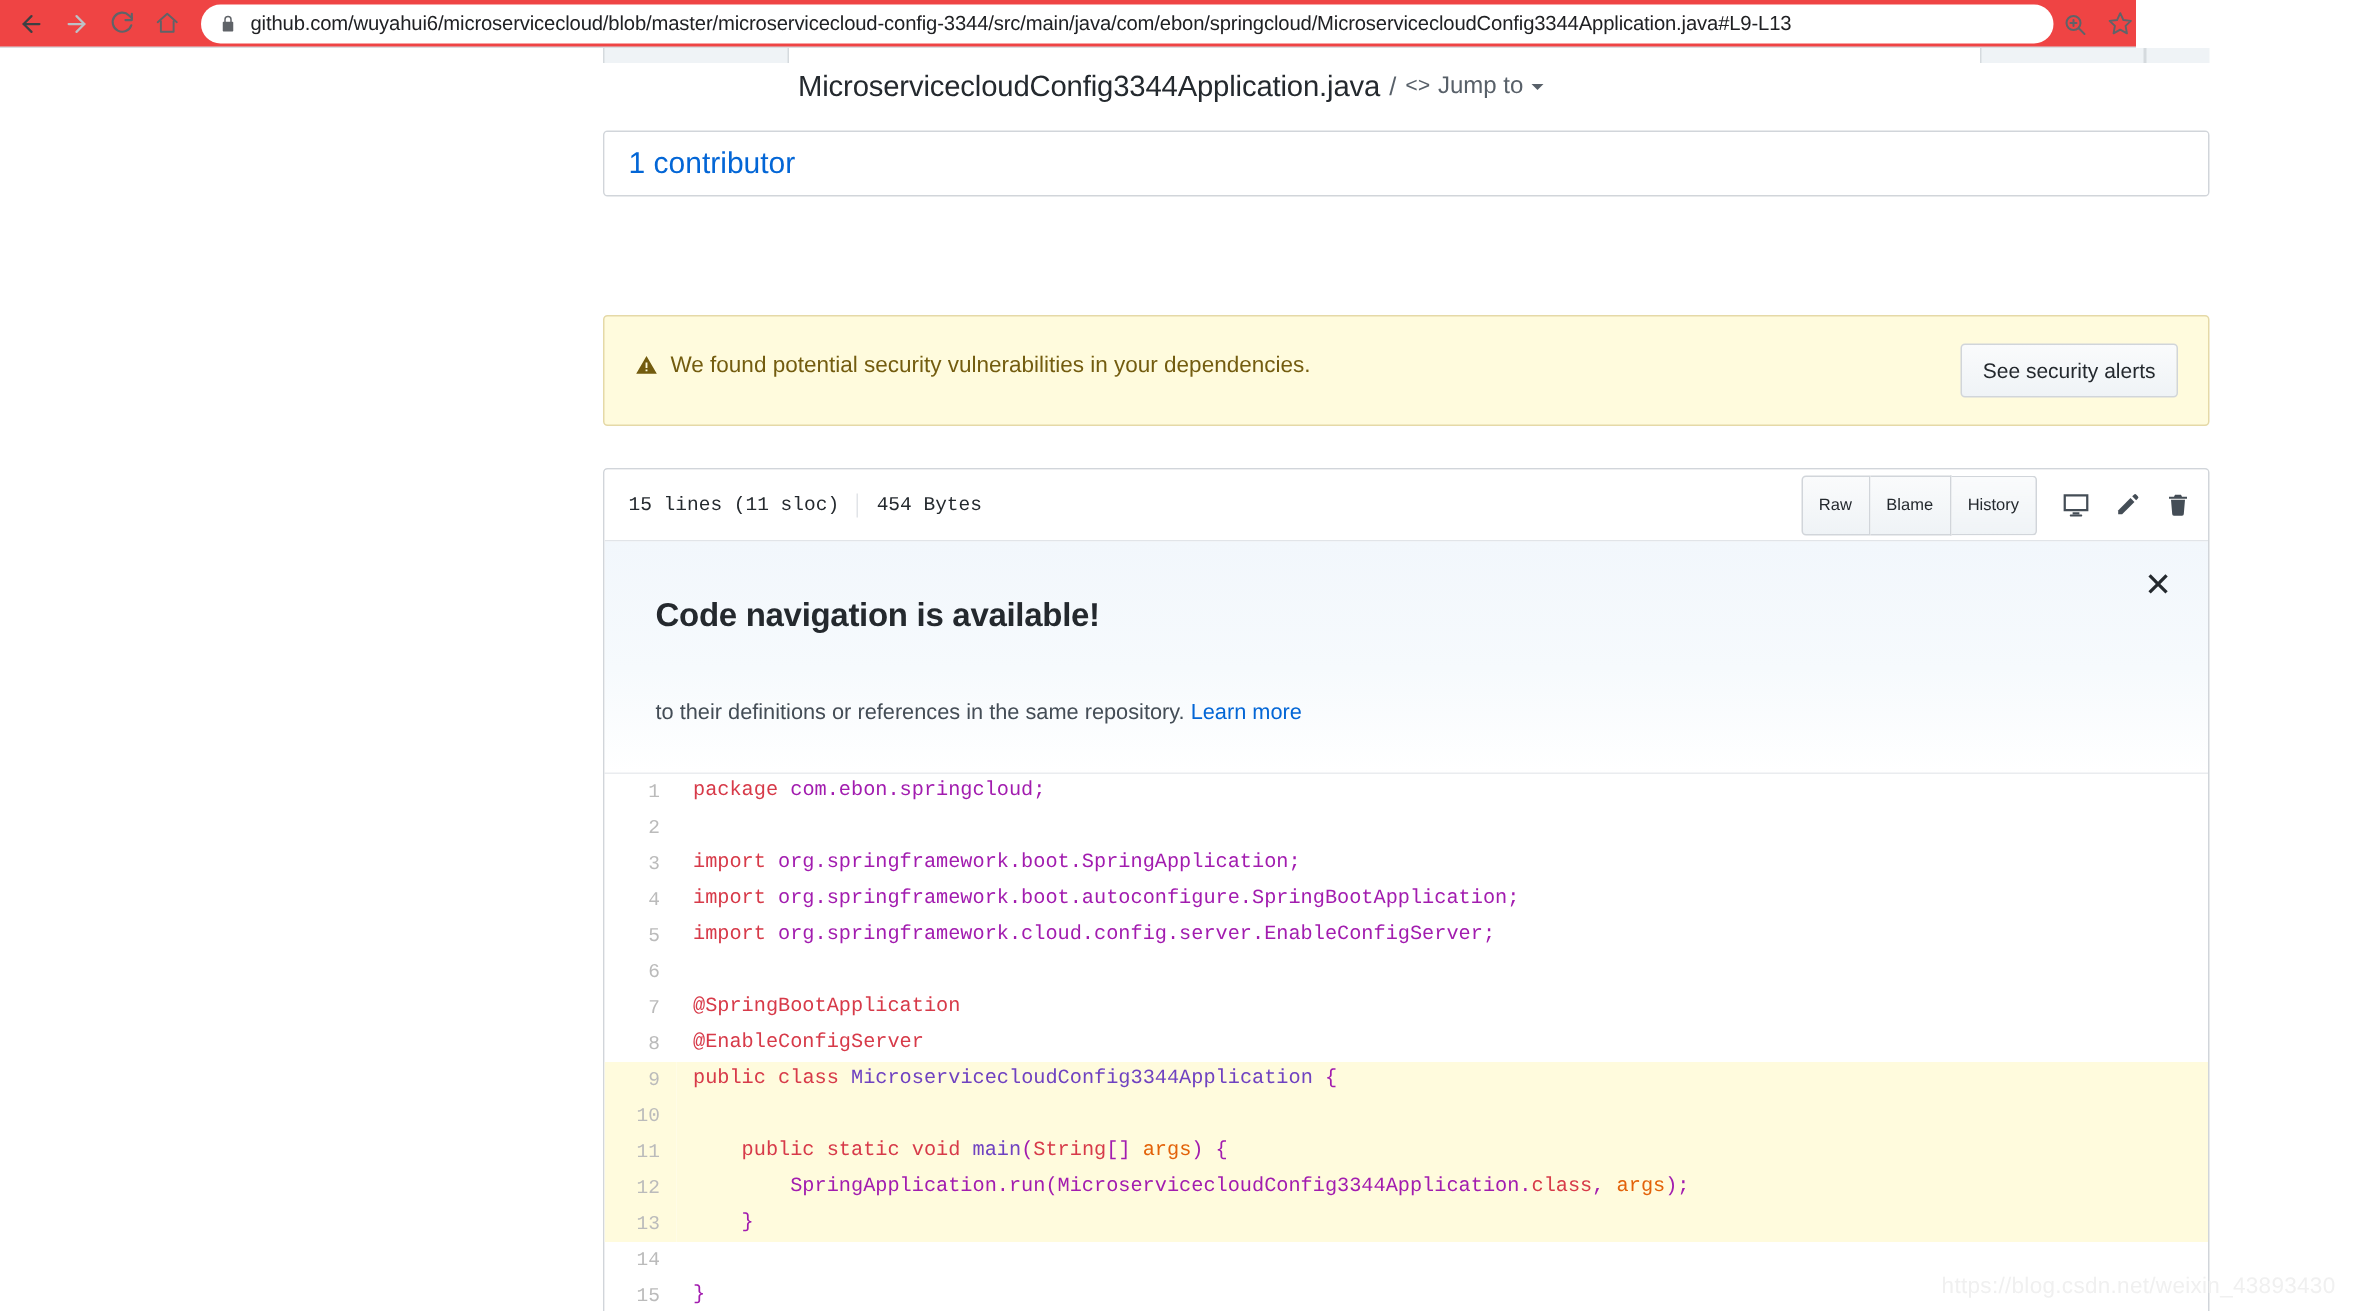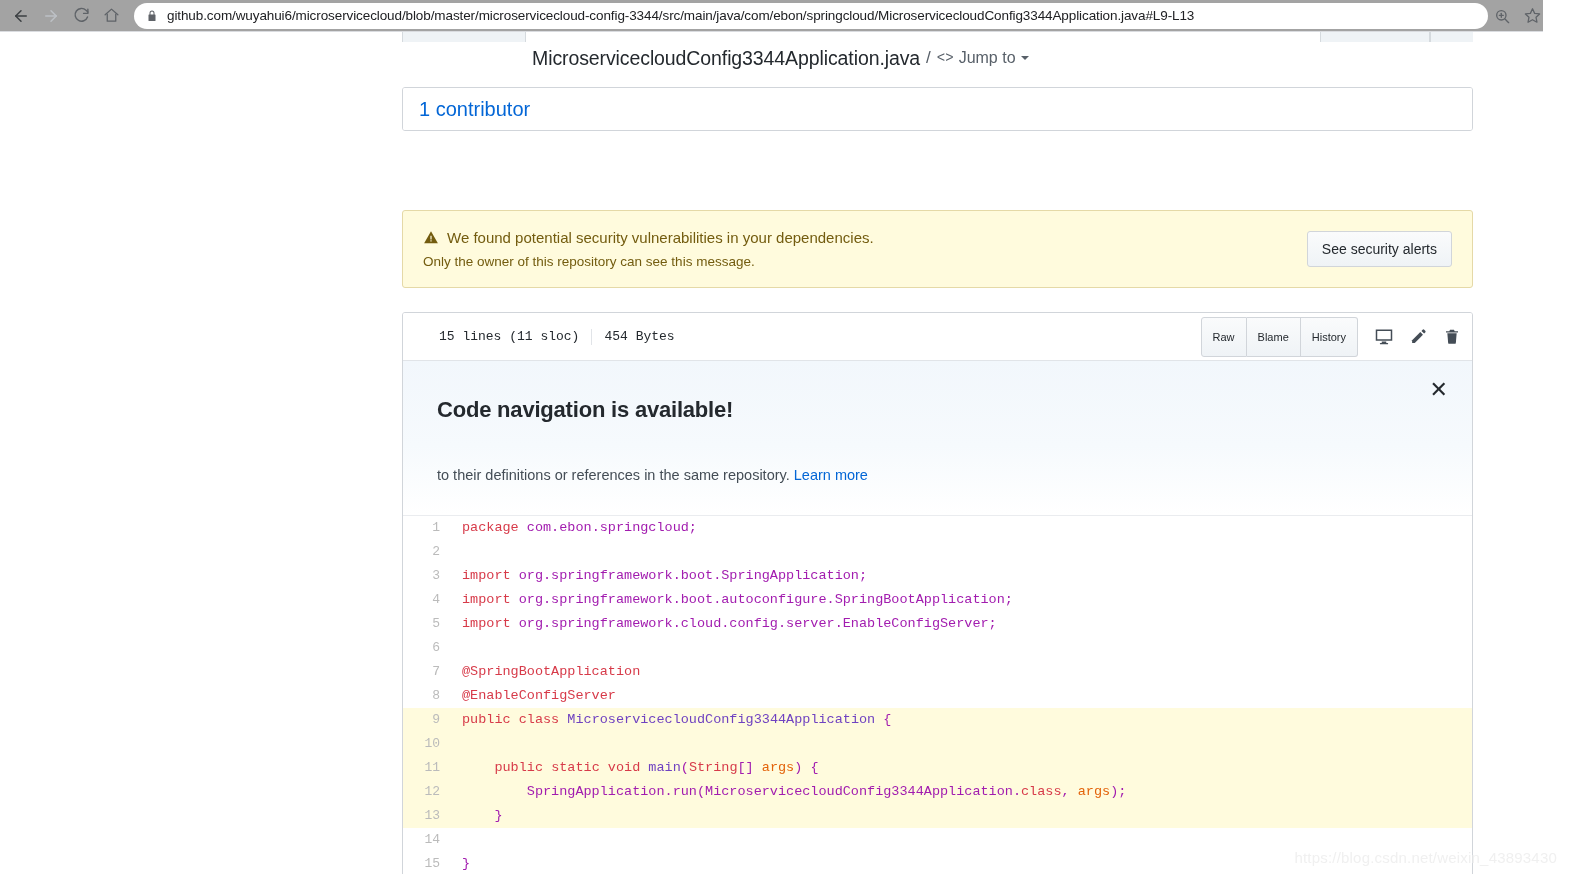--- a/index.html
+++ b/index.html
@@ -9,22 +9,22 @@
     width: 1579px; height: 874px;
     overflow: hidden;
     background: #ffffff;
     font-family: "Liberation Sans", sans-serif;
     -webkit-font-smoothing: antialiased;
   }
 
   
   .browser-bar {
     position: absolute; top: 0; left: 0;
-    width: 1543px; height: 32px;
-    background: #a3a3a3;
+    width: 1424px; height: 32px;
+    background: #ef4444;
     display: flex; align-items: center;
     border-bottom: 1px solid #dadce0;
   }
   .nav-btn {
     width: 30px; height: 30px;
     display: flex; align-items: center; justify-content: center;
     color: #5f6368;
     flex: none;
   }
   .nav-btn.back { margin-left: 6px; color: #3c4043; }
@@ -213,21 +213,21 @@
   .blob-meta {
     height: 48px;
     display: flex; align-items: center;
     padding: 0 12px 0 16px;
     border-bottom: 1px solid #e1e4e8;
     background: #fff;
   }
   .blob-stats {
     font-family: "Liberation Mono", monospace;
     font-size: 13px; color: #24292e;
-    display: flex; align-items: center; margin-left: 20px;
+    display: flex; align-items: center;
   }
   .stat-div {
     display: inline-block;
     width: 1px; height: 16px;
     background: #e1e4e8;
     margin: 0 12px;
   }
   .blob-actions { margin-left: auto; display: flex; align-items: center; }
   .btn-group { display: flex; }
   .btn-group > div {
@@ -407,21 +407,20 @@
   <div class="alert-box">
     <div class="alert-text-wrap">
       <div class="alert-line1">
         <span class="warn-icon">
           <svg width="16" height="15" viewBox="0 0 24 24" fill="currentColor">
               <path d="M12 2 L23 21 H1 Z M11 9 h2 v6 h-2 z M11 16.5 h2 v2 h-2 z" fill-rule="evenodd"></path>
             </svg>
         </span>
         <span>We found potential security vulnerabilities in your dependencies.</span>
       </div>
-      <div class="alert-line2">Only the owner of this repository can see this message.</div>
     </div>
     <div class="btn-security">See security alerts</div>
   </div>
 
   <div class="blob-card">
 
     <div class="blob-meta">
       <span class="blob-stats">
         <span>15 lines (11 sloc)</span>
         <span class="stat-div"></span>

